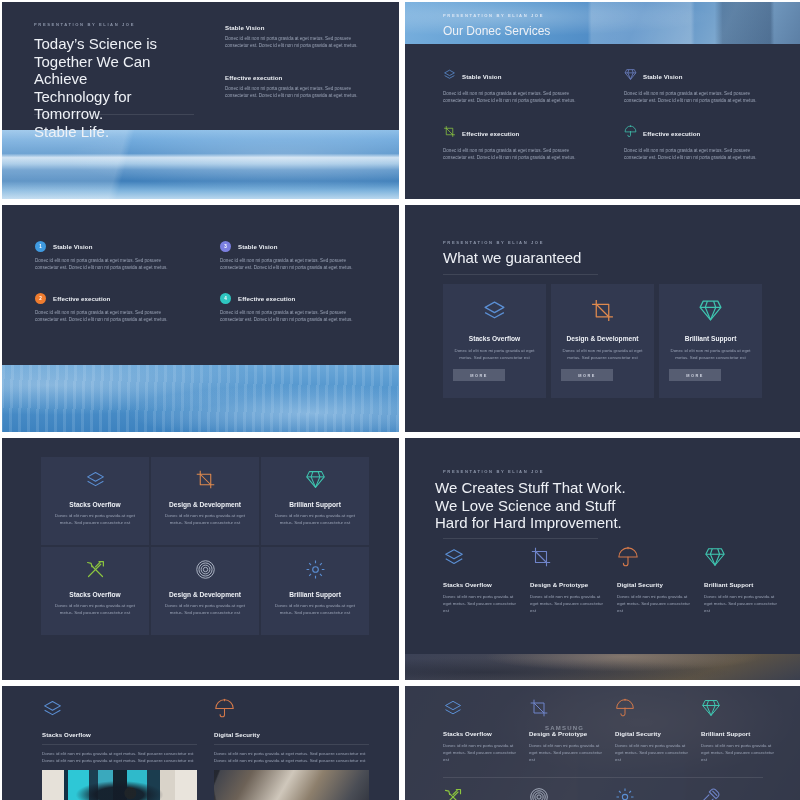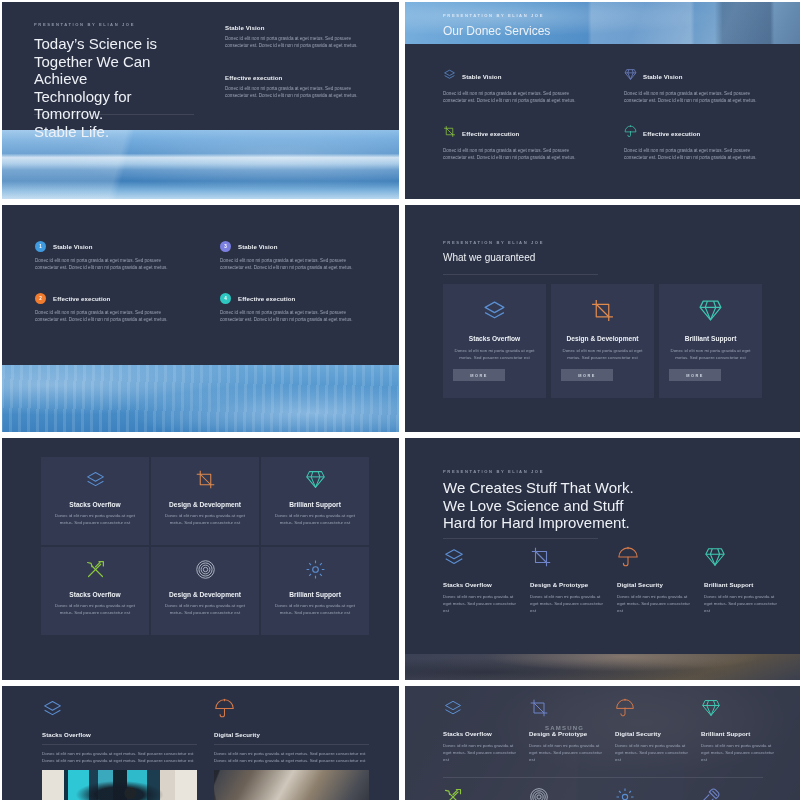--- a/index.html
+++ b/index.html
@@ -266,21 +266,21 @@
       </div>
       <div class="body-xs" style="margin-top:5px;">Donec id elit non mi porta gravida at eget metus. Sed posuere consectetur est. Donec id elit non mi porta gravida at eget metus.</div>
     </div>
   </div>
 
   <div class="slide">
     <div class="abs" style="left:38px;top:35px;">
       <div class="eyebrow">PRESENTATION BY ELIAN JOE</div>
     </div>
     <div class="abs" style="left:38px;top:44px;">
-      <div class="bigtitle" style="font-size:10px;">What we guaranteed</div>
+      <div class="bigtitle" style="font-size:15px;">What we guaranteed</div>
     </div>
     <div class="abs rule" style="left:38px;top:69px;width:155px;"></div>
 
     <div class="abs" style="left:38px;top:79px;display:flex;gap:5px;">
       <div class="card" style="width:103px;height:114px;padding:14px 10px 0;">
         <div style="text-align:center;">
           <span class="ic" style="display:inline-block;">
             <svg width="25" height="25" viewBox="0 0 24 24" fill="none" stroke="#5b8fd4" stroke-width="1.2" stroke-linejoin="round">
                 <path d="M12 4 3 9l9 5 9-5-9-5z"></path>
                 <path d="M3 14l9 5 9-5"></path>
@@ -411,21 +411,21 @@
       </div>
     </div>
   </div>
 
   <div class="slide">
     <div class="photo photo-desk" style="top:216px;height:26px;"></div>
 
     <div class="abs" style="left:38px;top:31px;">
       <div class="eyebrow">PRESENTATION BY ELIAN JOE</div>
     </div>
-    <div class="abs" style="left:38px;top:41px;">
+    <div class="abs" style="left:30px;top:41px;">
       <div class="bigtitle">We Creates Stuff That Work.</div>
       <div class="bigtitle">We Love Science and Stuff</div>
       <div class="bigtitle">Hard for Hard Improvement.</div>
     </div>
     <div class="abs rule" style="left:38px;top:100px;width:155px;"></div>
 
     <div class="abs" style="left:38px;top:108px;display:flex;gap:12px;">
       <div style="width:75px;">
         <span class="ic">
           <svg width="22" height="22" viewBox="0 0 24 24" fill="none" stroke="#5b8fd4" stroke-width="1.2" stroke-linejoin="round">

